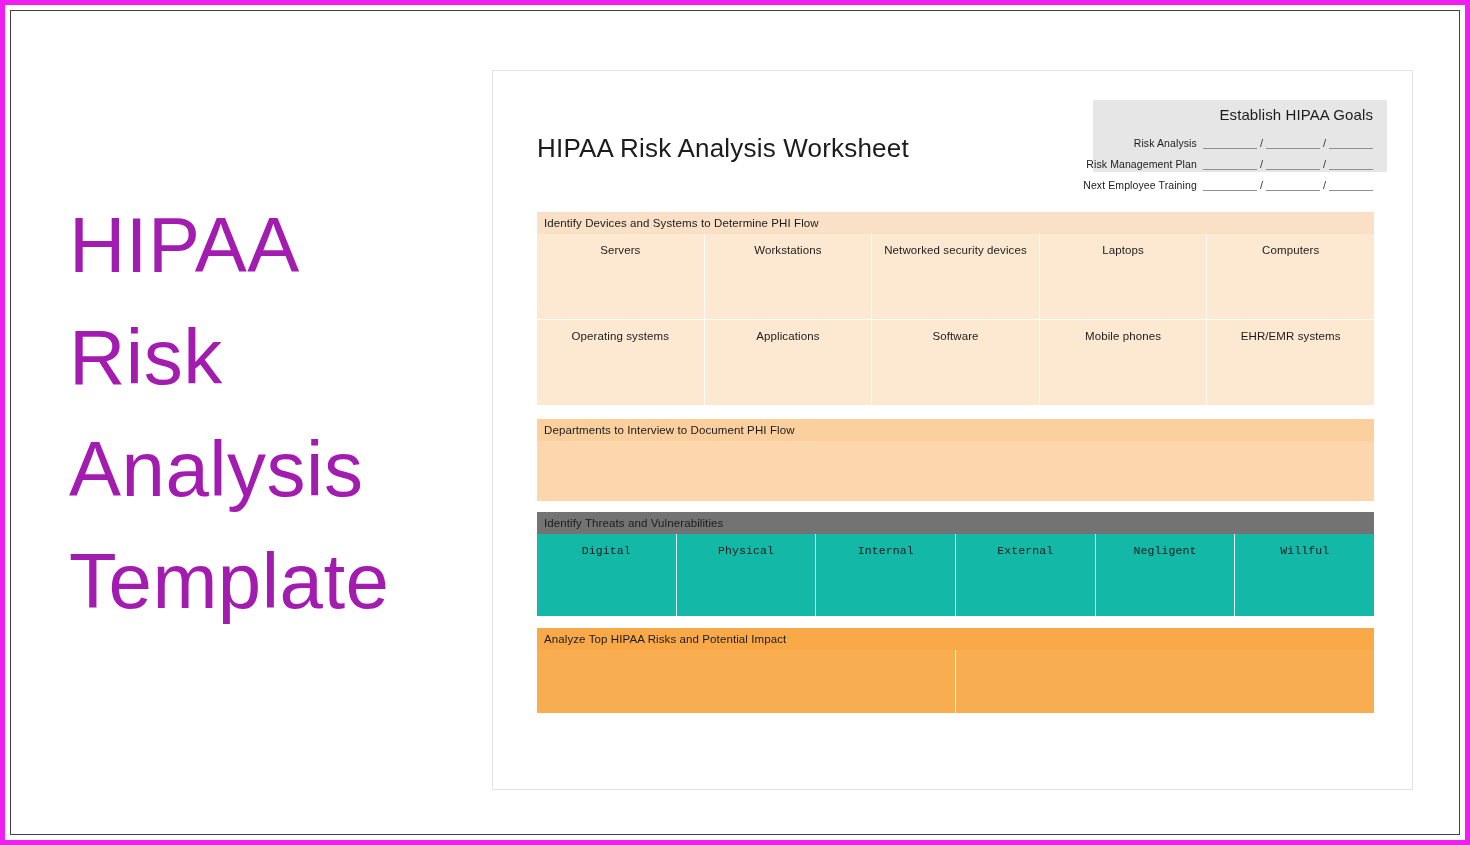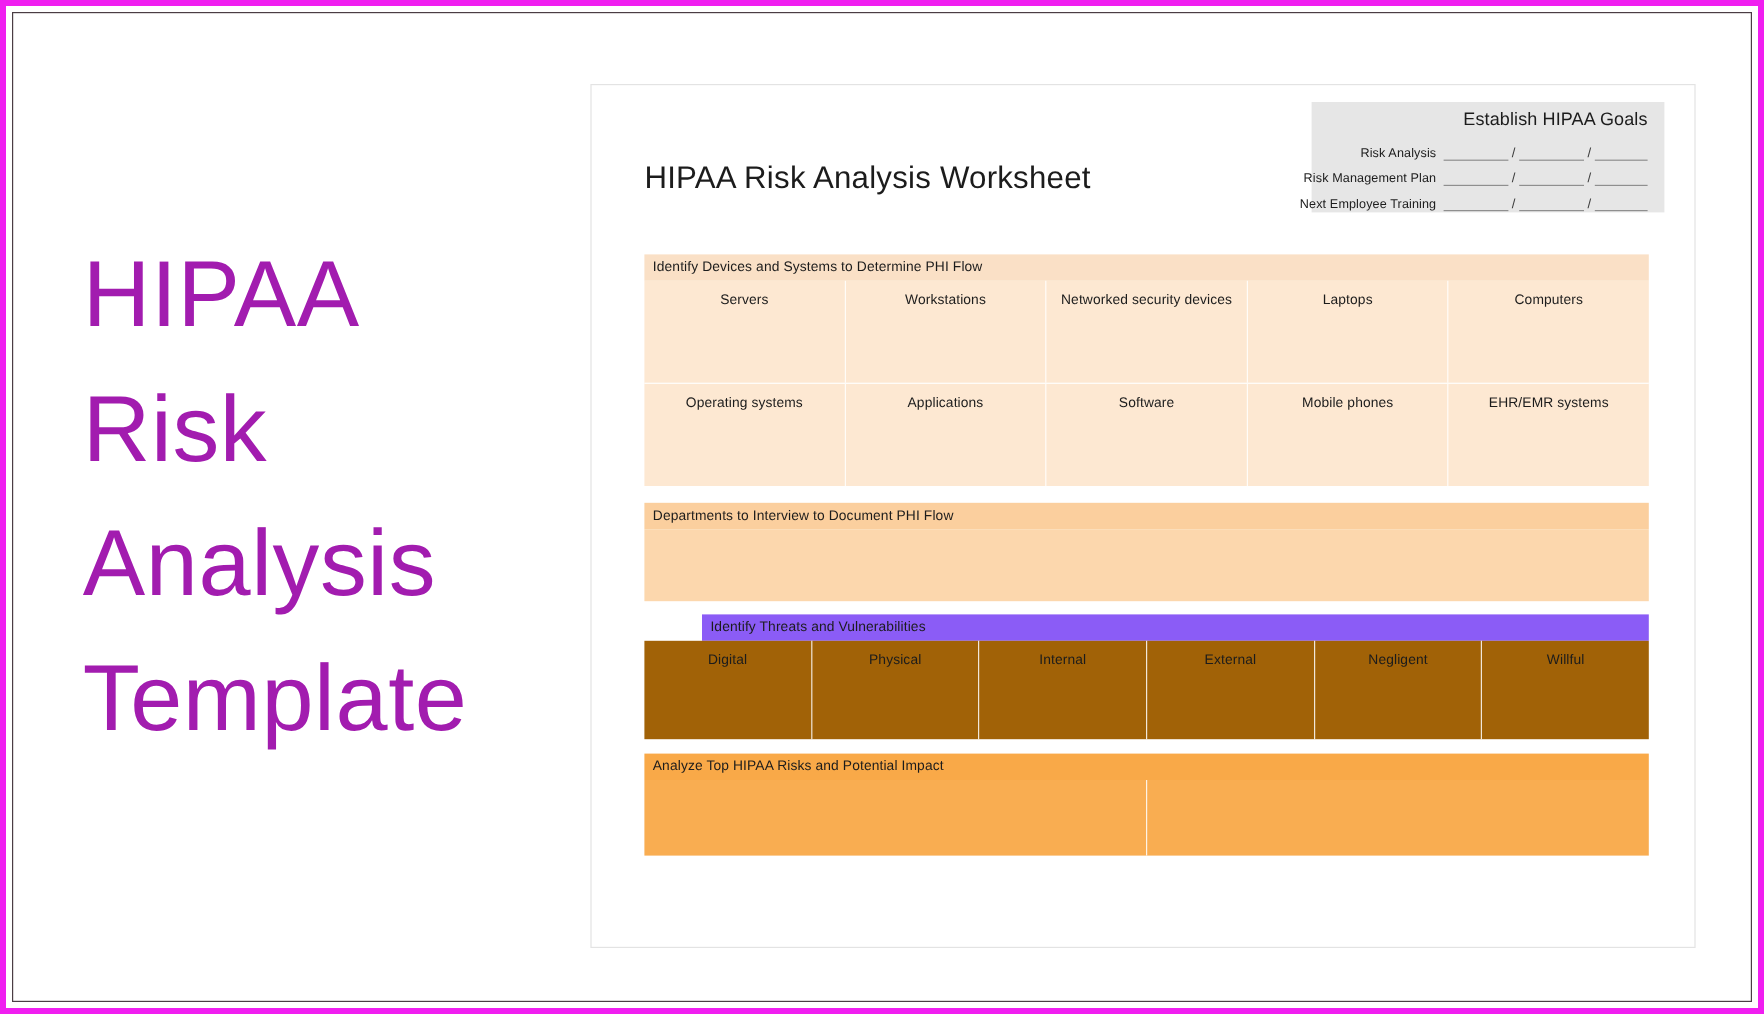--- a/index.html
+++ b/index.html
@@ -57,22 +57,22 @@
     left:44px; top:62px;
     font-size:26px;
     font-weight:400;
     color:#1c1c1c;
     letter-spacing:0.2px;
     white-space:nowrap;
   }
 
   .goals-box{
     position:absolute;
-    left:600px; top:14px;
-    width:294px; height:92px;
+    left:600px; top:29px;
+    width:294px; height:72px;
     background:#e6e6e6;
     box-sizing:border-box;
     padding:6px 14px 0 10px;
   }
   .goals-title{
     text-align:right;
     font-size:15px;
     color:#1c1c1c;
     font-weight:400;
     margin-bottom:5px;
@@ -133,22 +133,22 @@
   .sec-devices .cell{height:85px;}
 
   
   .sec-depts{top:348px;}
   .sec-depts .sec-head{background:#fbcf9e;}
   .sec-depts .row{background:#fcd7ad;}
   .sec-depts .cell{height:60px;}
 
   
   .sec-threats{top:441px;}
-  .sec-threats .sec-head{background:#8b5cf6;margin-left:48px;}
-  .sec-threats .row{background:#a16207;}
+  .sec-threats .sec-head{background:#737373;}
+  .sec-threats .row{background:#14b8a6;font-family:Liberation Mono, monospace;}
   .sec-threats .cell{height:82px;}
 
   
   .sec-analyze{top:557px;}
   .sec-analyze .sec-head-grid{display:flex;width:100%;gap:20px;}
   .sec-analyze .sec-head{
     background:#f9a948;
     flex:1 1 0;
   }
   .sec-analyze .sec-head + .sec-head{border-left:1px solid rgba(255,255,255,0.85);}

